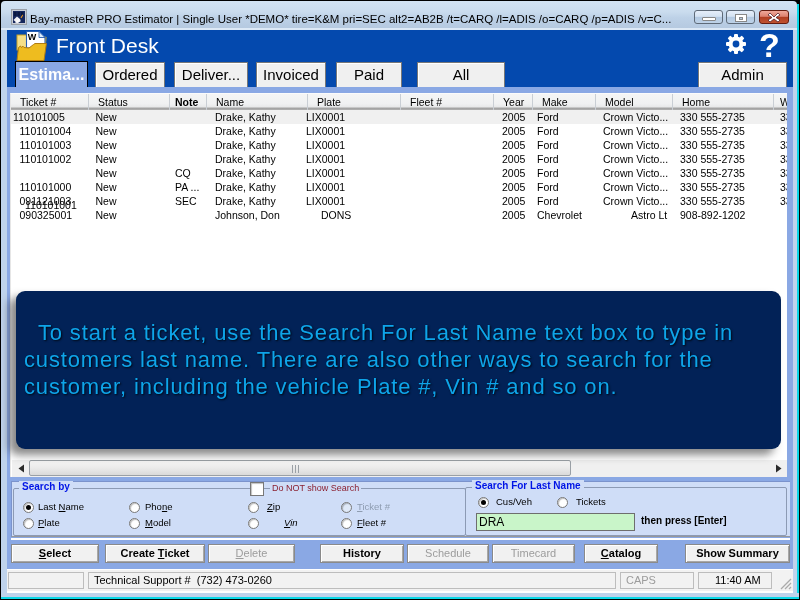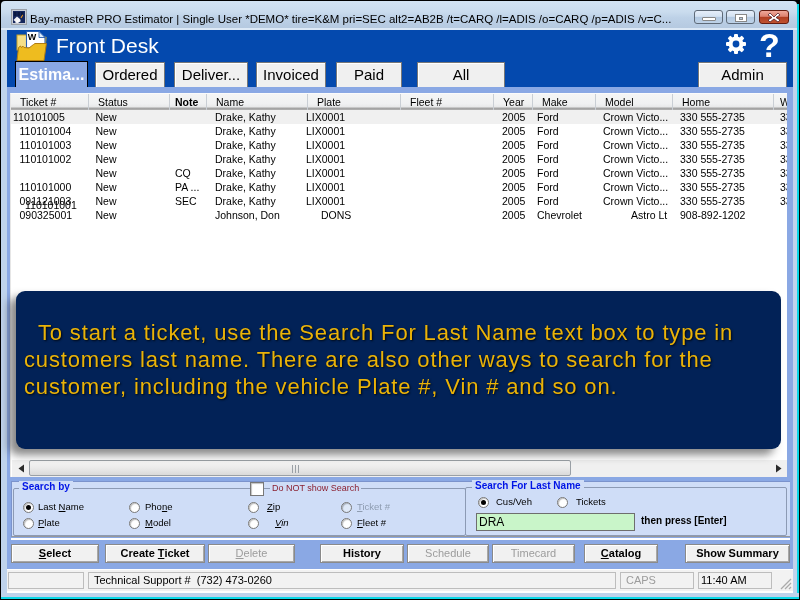--- a/index.html
+++ b/index.html
@@ -60,21 +60,21 @@
 
 #hscroll { left:1px; top:366px; width:775px; height:17px; background:#f0f0f0; }
 #thumb { left:17px; top:0px; width:542px; height:16px;
   background:linear-gradient(#f6f6f6, #eaeaea 50%, #dadada); border:1px solid #9aa0a6; border-radius:2px; }
 #grip { left:262px; top:4px; width:9px; height:8px;
   background:repeating-linear-gradient(90deg, #9aa0a6 0 1px, transparent 1px 3px); }
 
 
 #msgbox { left:16px; top:291px; width:765px; height:158px; background:#022257;
   border-radius:9px; box-shadow:-7px 6px 9px rgba(40,40,40,0.55); }
-#msgtext { left:24px; top:319px; width:740px; font-size:22px; letter-spacing:0.85px; color:#eab308;
+#msgtext { left:24px; top:319px; width:740px; font-size:22px; letter-spacing:0.85px; color:#0ea5e9;
   line-height:27px; text-shadow:1px 1px 2px rgba(0,0,0,0.8); }
 
 
 #spanel { left:11px; top:481px; width:779px; height:56px; background:#cfddf7;
   border-top:1px solid #7b93cc; border-left:1px solid #7b93cc; border-bottom:1px solid #97989a; }
 #spanelwhite { left:11px; top:538px; width:779px; height:2px; background:#fff; }
 .gbox { border:1px solid #8c9ab4; border-radius:2px; }
 .gtitle { font-size:10px; font-weight:bold; color:#0014e6; background:#cfddf7; padding:0 3px; }
 .radio { width:11px; height:11px; border-radius:50%; background:#fff;
   border:1px solid #787878; box-shadow:inset 1px 1px 1px rgba(0,0,0,0.25); }
@@ -321,21 +321,21 @@
 <div class="abs rlabel" style="left:38px;top:501px;">Last <u>N</u>ame</div>
 <div class="abs radio" style="left:23px;top:518px;"></div>
 <div class="abs rlabel" style="left:38px;top:517px;"><u>P</u>late</div>
 <div class="abs radio" style="left:129px;top:502px;"></div>
 <div class="abs rlabel" style="left:145px;top:501px;">Pho<u>n</u>e</div>
 <div class="abs radio" style="left:129px;top:518px;"></div>
 <div class="abs rlabel" style="left:145px;top:517px;"><u>M</u>odel</div>
 <div class="abs radio" style="left:248px;top:502px;"></div>
 <div class="abs rlabel" style="left:267px;top:501px;"><u>Z</u>ip</div>
 <div class="abs radio" style="left:248px;top:518px;"></div>
-<div class="abs rlabel" style="left:275px;top:517px;font-style:italic;"><u>V</u>in</div>
+<div class="abs rlabel" style="left:284px;top:517px;font-style:italic;"><u>V</u>in</div>
 <div class="abs radio dis" style="left:341px;top:502px;"></div>
 <div class="abs rlabel" style="left:357px;top:501px;color:#8e9cb0;"><u>T</u>icket #</div>
 <div class="abs radio" style="left:341px;top:518px;"></div>
 <div class="abs rlabel" style="left:357px;top:517px;"><u>F</u>leet #</div>
 
 <div class="abs radio sel" style="left:478px;top:497px;"></div>
 <div class="abs rlabel" style="left:496px;top:496px;">Cus/Veh</div>
 <div class="abs radio" style="left:557px;top:497px;"></div>
 <div class="abs rlabel" style="left:576px;top:496px;">Tickets</div>
 <div class="abs" id="searchinput">DRA</div>
@@ -347,21 +347,21 @@
 <div class="abs btn" style="left:320px;width:84px;">History</div>
 <div class="abs btn dis" style="left:407px;width:82px;">Schedule</div>
 <div class="abs btn dis" style="left:492px;width:83px;">Timecard</div>
 <div class="abs btn" style="left:584px;width:74px;"><u>C</u>atalog</div>
 <div class="abs btn" style="left:685px;width:105px;">Show Summary</div>
 
 <div class="abs" id="statusbar"></div>
 <div class="abs spanelbox" style="left:8px;width:76px;"></div>
 <div class="abs spanelbox" style="left:88px;width:528px;">Technical Support #&nbsp; (732) 473-0260</div>
 <div class="abs spanelbox" style="left:620px;width:74px;color:#9c9c9c;">CAPS</div>
-<div class="abs spanelbox" style="left:698px;width:74px;padding-left:2px;">11:40 AM</div>
+<div class="abs spanelbox" style="left:698px;width:74px;padding-left:16px;">11:40 AM</div>
 <div class="abs" id="grip2">
 <svg width="12" height="12" viewBox="0 0 12 12">
 <path d="M11 1 L1 11" stroke="#aaa" stroke-width="1.2"></path>
 <path d="M11 5 L5 11" stroke="#aaa" stroke-width="1.2"></path>
 <path d="M11 9 L9 11" stroke="#aaa" stroke-width="1.2"></path>
 </svg>
 </div>
 
 <div class="abs" id="cyanline"></div>
 <div class="abs" id="whiteline"></div>

